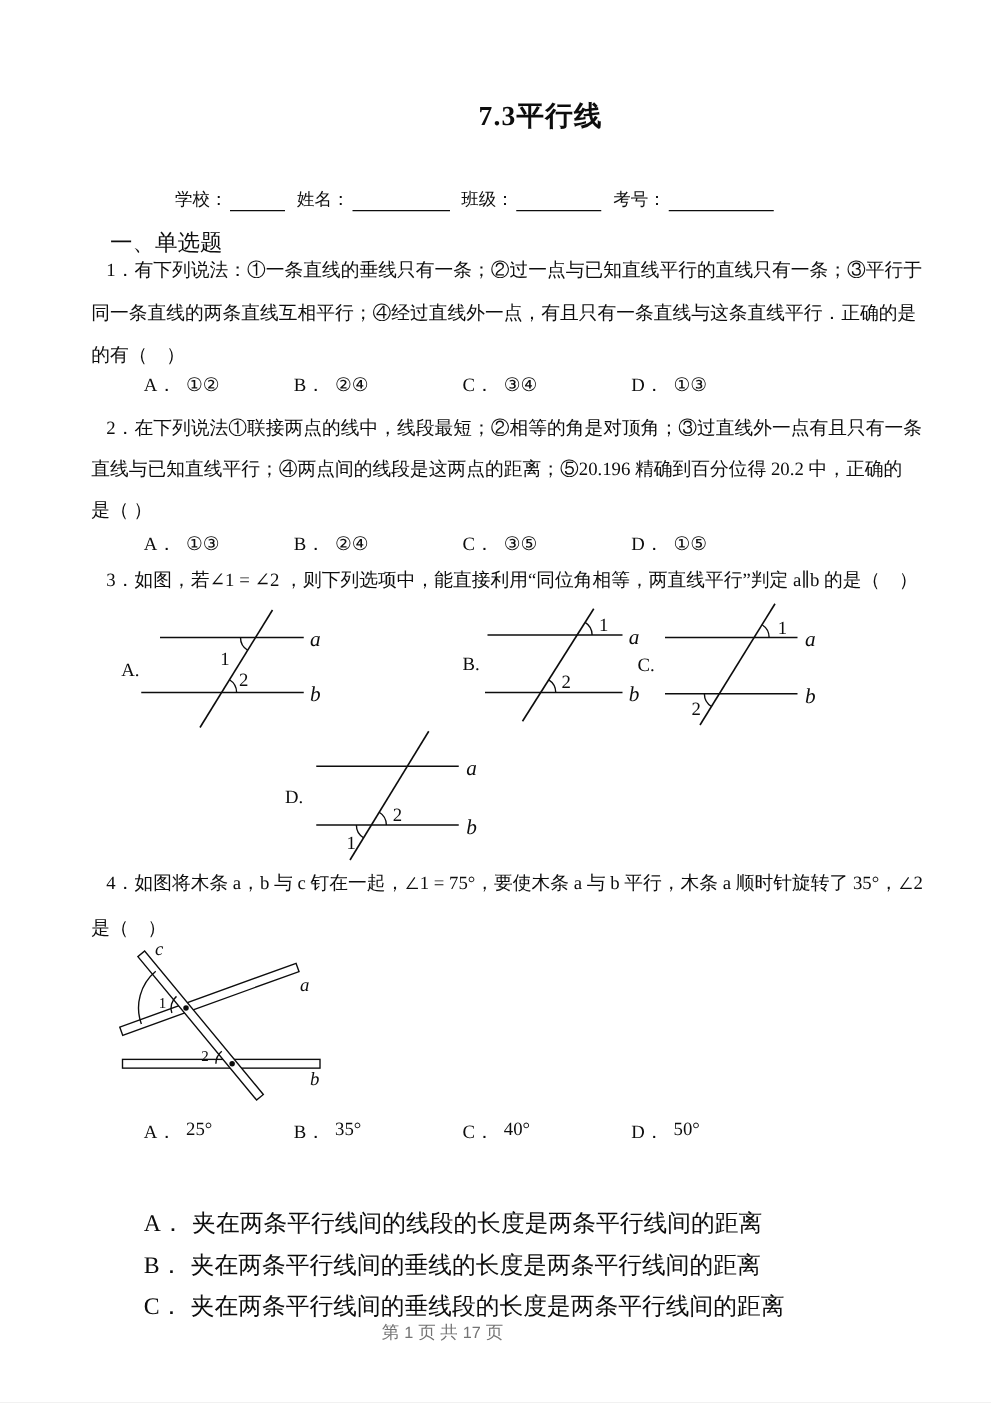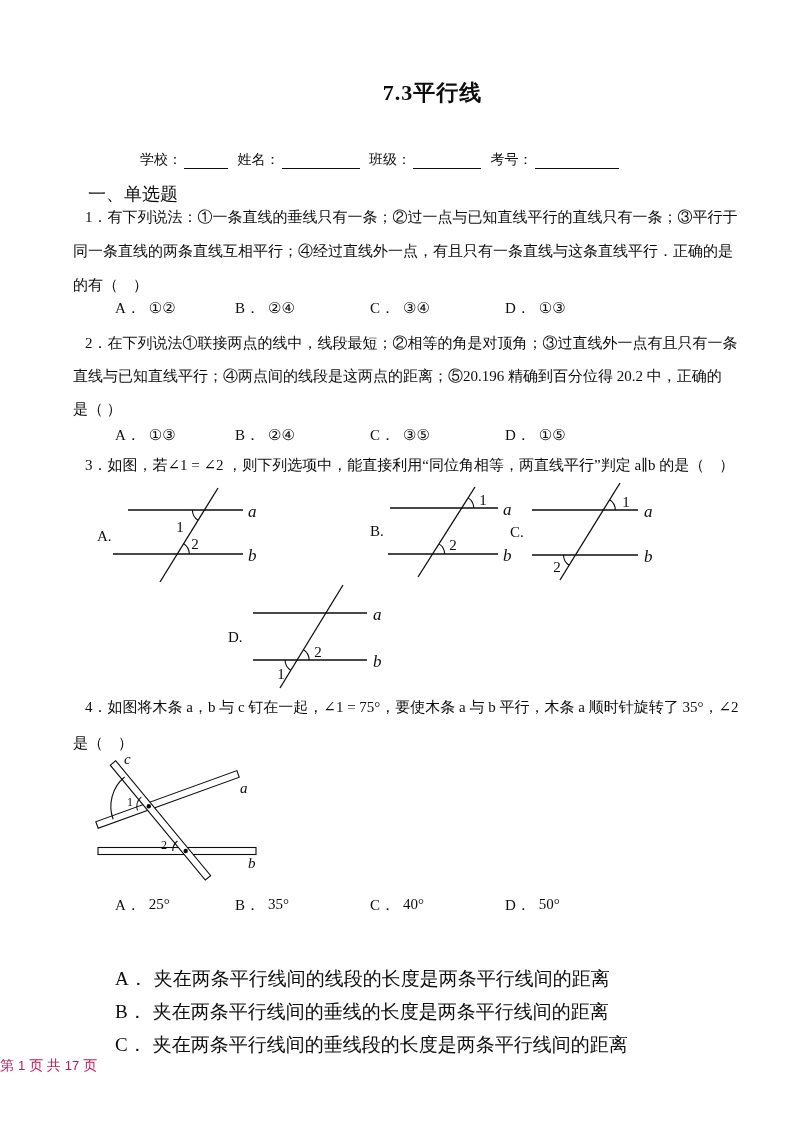--- a/index.html
+++ b/index.html
@@ -20,21 +20,21 @@
   .section{font-size:18px;font-weight:normal;}
   .qline{font-size:15px;white-space:nowrap;line-height:20px;}
   .opts{left:115px;display:flex;font-size:15px;white-space:nowrap;}
   .opt{display:flex;}
   .opt:nth-child(1){width:120px;}
   .opt:nth-child(2){width:135px;}
   .opt:nth-child(3){width:135px;}
   .olabel{margin-right:8px;}
   .q5opt{left:115px;font-size:19px;white-space:nowrap;}
   .q5opt .olabel{margin-right:6px;}
-  .footer{left:0;width:708px;text-align:left;font-size:14px;color:#be185d;}
+  .footer{left:0;width:708px;text-align:center;font-size:14px;color:#737373;}
   .footer .num{font-family:"Liberation Sans",sans-serif;font-size:13px;margin:0 4px;}
   svg.figsvg{overflow:visible;}
   svg.figsvg line, svg.figsvg path{stroke:#0d0d0d;stroke-width:1.3;fill:none;}
   svg.figsvg path.arc{stroke-width:1.1;}
   svg.figsvg rect.bar{fill:#ffffff;stroke:#0d0d0d;stroke-width:1.1;}
   svg.figsvg circle.dot{fill:#0d0d0d;stroke:none;}
   svg.figsvg text{font-family:"Liberation Serif","DejaVu Serif",serif;fill:#0d0d0d;}
   .figletter{font-size:15px;}
   .figmath{font-style:italic;font-size:17px;}
   .fignum{font-size:15px;}
@@ -148,21 +148,21 @@
     <line x1="28" y1="80" x2="142" y2="80"></line>
     <line x1="118" y1="5" x2="55" y2="108"></line>
     <path class="arc" d="M84.1,80 A12 12 0 0 0 78.4,69.8"></path>
     <path class="arc" d="M60.1,80 A12 12 0 0 0 65.8,90.2"></path>
     <text class="figmath" x="148" y="40">a</text>
     <text class="figmath" x="148" y="87">b</text>
     <text class="fignum" x="93" y="77" text-anchor="middle">2</text>
     <text class="fignum" x="56" y="99" text-anchor="middle">1</text>
   </svg>
 
-  <div class="abs qline" style="top:697px;left:85px;">4．如图将木条 a，b 与 c 钉在一起，∠1 = 75°，要使木条 a 与 b 平行，木条 a 顺时针旋转了 35°，∠2</div>
+  <div class="abs qline" style="top:697px;left:85px;font-family:Liberation Serif, serif;">4．如图将木条 a，b 与 c 钉在一起，∠1 = 75°，要使木条 a 与 b 平行，木条 a 顺时针旋转了 35°，∠2</div>
   <div class="abs qline" style="top:733px;left:73px;">是（　）</div>
 
   <svg class="abs figsvg" style="top:750px;left:88px;" width="195" height="145">
     <g transform="translate(9,75) rotate(-19.9)">
       <rect class="bar" x="0" y="-3.5" width="150" height="7"></rect>
     </g>
     <rect class="bar" x="10" y="97.5" width="158" height="7"></rect>
     <g transform="translate(25,13) rotate(50.4)">
       <rect class="bar" x="0" y="-3.5" width="149" height="7"></rect>
     </g>

